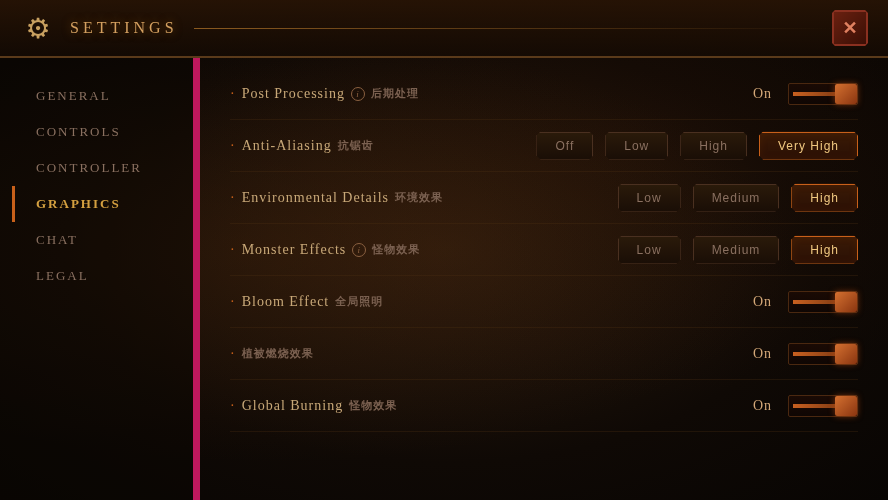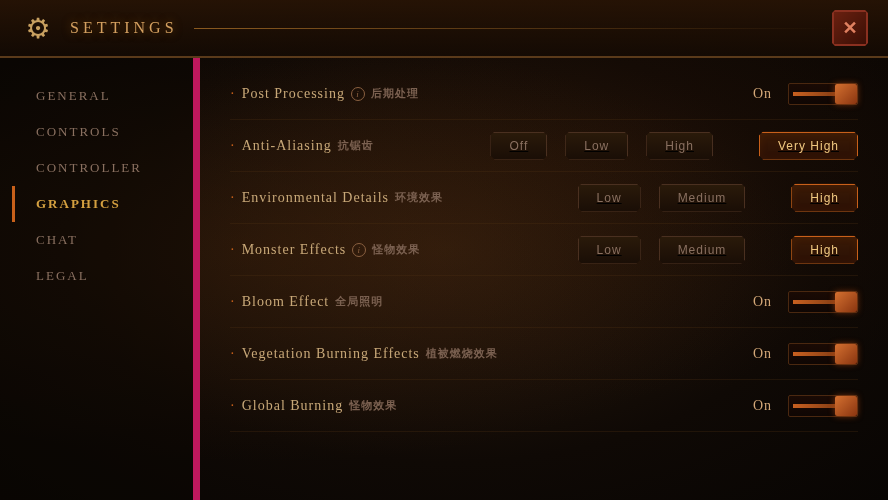--- a/index.html
+++ b/index.html
@@ -187,41 +187,39 @@
     .setting-controls {
       margin-left: auto;
       display: flex;
       align-items: center;
       gap: 4px;
     }
 
     
     .toggle-group {
       display: flex;
-      gap: 18px;
-      text-decoration: underline;
+      gap: 12px;
     }
 
     .toggle-btn {
       padding: 6px 18px;
       font-size: 12px;
       letter-spacing: 1px;
       cursor: pointer;
       border: 1px solid #4a3020;
       background: linear-gradient(180deg, #2a1a0a, #1a0e06);
       color: #8a7060;
       clip-path: polygon(4px 0%, calc(100% - 4px) 0%, 100% 4px, 100% calc(100% - 4px), calc(100% - 4px) 100%, 4px 100%, 0% calc(100% - 4px), 0% 4px);
     }
 
     .toggle-btn.active {
       background: linear-gradient(180deg, #3a1a05, #2a1005);
       border-color: #c8601a;
       color: #f0c880;
       box-shadow: 0 0 8px rgba(200,80,20,0.4), inset 0 0 8px rgba(200,80,20,0.1);
-      margin-left: 28px;
     }
 
     
     .on-off-control {
       display: flex;
       align-items: center;
       gap: 10px;
     }
 
     .on-label {
@@ -366,21 +364,20 @@
               <div class="slider-track"></div>
               <div class="slider-thumb"></div>
             </div>
           </div>
         </div>
       </div>
 
       <div class="setting-row">
         <div class="setting-label">
           <span class="dot">·</span>
-          <span>Vegetation Burning Effects</span>
           <span class="cn">植被燃烧效果</span>
         </div>
         <div class="setting-controls">
           <div class="on-off-control">
             <span class="on-label">On</span>
             <div class="slider-toggle">
               <div class="slider-track"></div>
               <div class="slider-thumb"></div>
             </div>
           </div>

